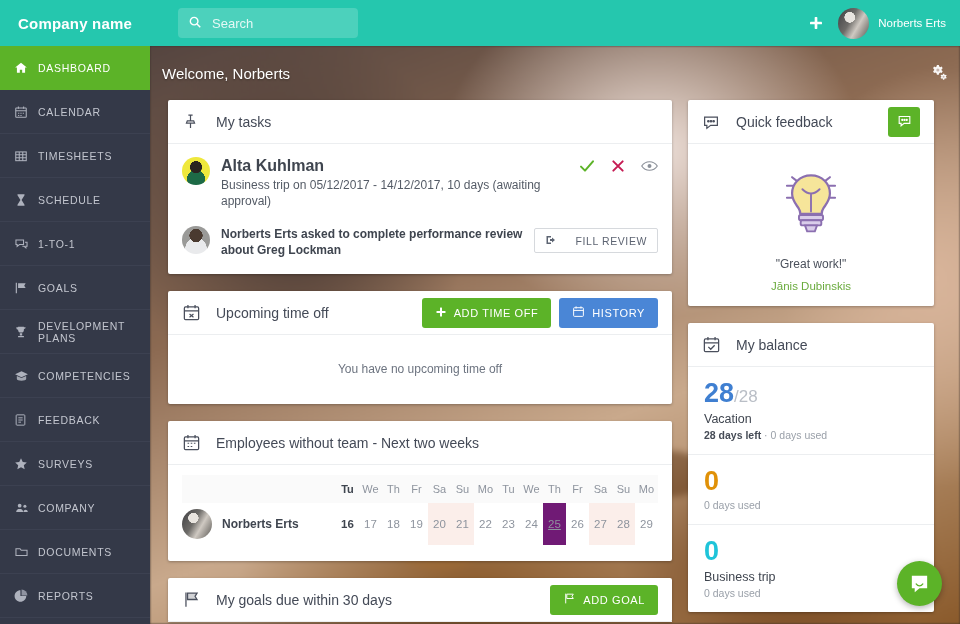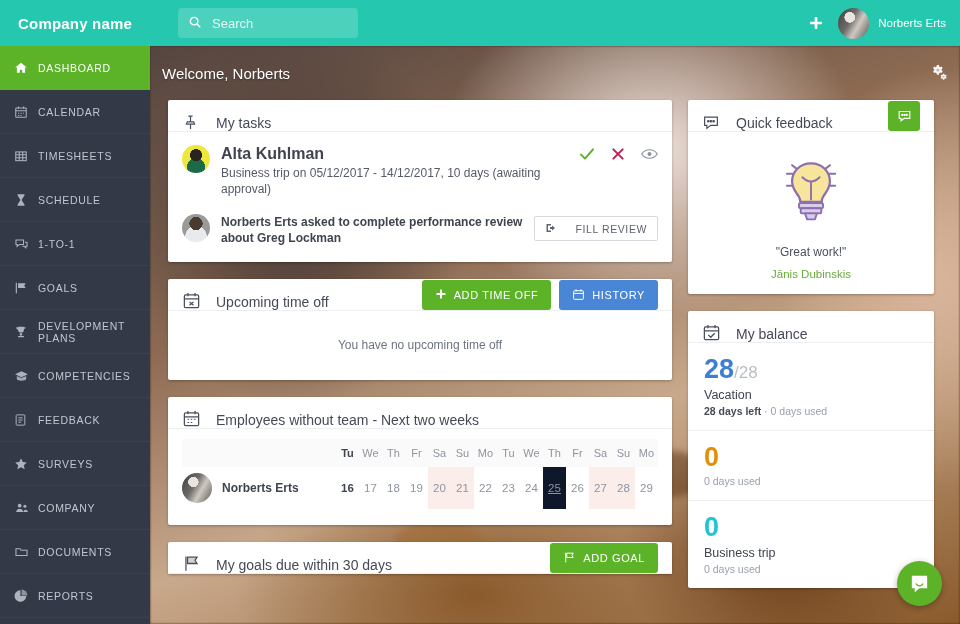--- a/index.html
+++ b/index.html
@@ -73,21 +73,21 @@
 
   .cols { display:flex; padding:0 18px; gap:16px; align-items:flex-start; }
   .col-left { width:504px; flex:none; }
   .col-right { width:246px; flex:none; }
 
   .card {
     background:#fff; border-radius:2px; margin-bottom:17px;
     box-shadow:0 1px 3px rgba(0,0,0,.28);
   }
   .card-head {
-    display:flex; align-items:flex-end; height:32px; padding:0 14px;
+    display:flex; align-items:center; height:44px; padding:0 14px;
     border-bottom:1px solid #eceef0;
   }
   .card-head .hic { width:34px; flex:none; color:#4a4f5c; display:flex; align-items:center; }
   .card-title { font-size:14px; color:#444a57; }
   .head-actions { margin-left:auto; display:flex; gap:8px; }
 
   .btn {
     height:30px; border:none; border-radius:3px; color:#fff; font-size:11px;
     letter-spacing:.6px; display:flex; align-items:center; gap:7px; padding:0 13px;
     cursor:pointer; font-family:inherit;
@@ -132,21 +132,21 @@
   .cal th {
     font-size:11px; color:#8e949e; font-weight:normal; padding:8px 0;
     text-align:center; width:23px; background:#fafafa;
   }
   .cal th.cur { color:#3f454f; font-weight:bold; }
   .cal th.emp { background:#fafafa; text-align:left; width:auto; }
   .cal td { text-align:center; font-size:11.5px; color:#8e949e; height:42px; }
   .cal td.cur { color:#3f454f; font-weight:bold; }
   .cal td.emp, .cal th.emp { text-align:left; }
   .we { background:#fbeeea; }
-  .hl { background:#0f172a;text-decoration:underline; }
+  .hl { background:#701a75;text-decoration:underline; }
   .emp-cell { display:flex; align-items:center; gap:10px; }
   .av-row { width:30px; height:30px; border-radius:50%; flex:none;
     background: radial-gradient(circle at 38% 30%, #e8e4df 0 18%, rgba(232,228,223,0) 19%),
       linear-gradient(120deg,#3f3f42 0%,#6d6b68 40%,#cfc9c2 62%,#55534f 100%); }
   .emp-name { font-size:12px; color:#3f454f; font-weight:bold; }
 
   
   .qf-body { padding:16px 14px 14px; text-align:center; }
   .qf-quote { font-size:12px; color:#4a505b; margin-top:8px; }
   .qf-author { font-size:11.5px; color:#6aab3d; margin-top:9px; }

